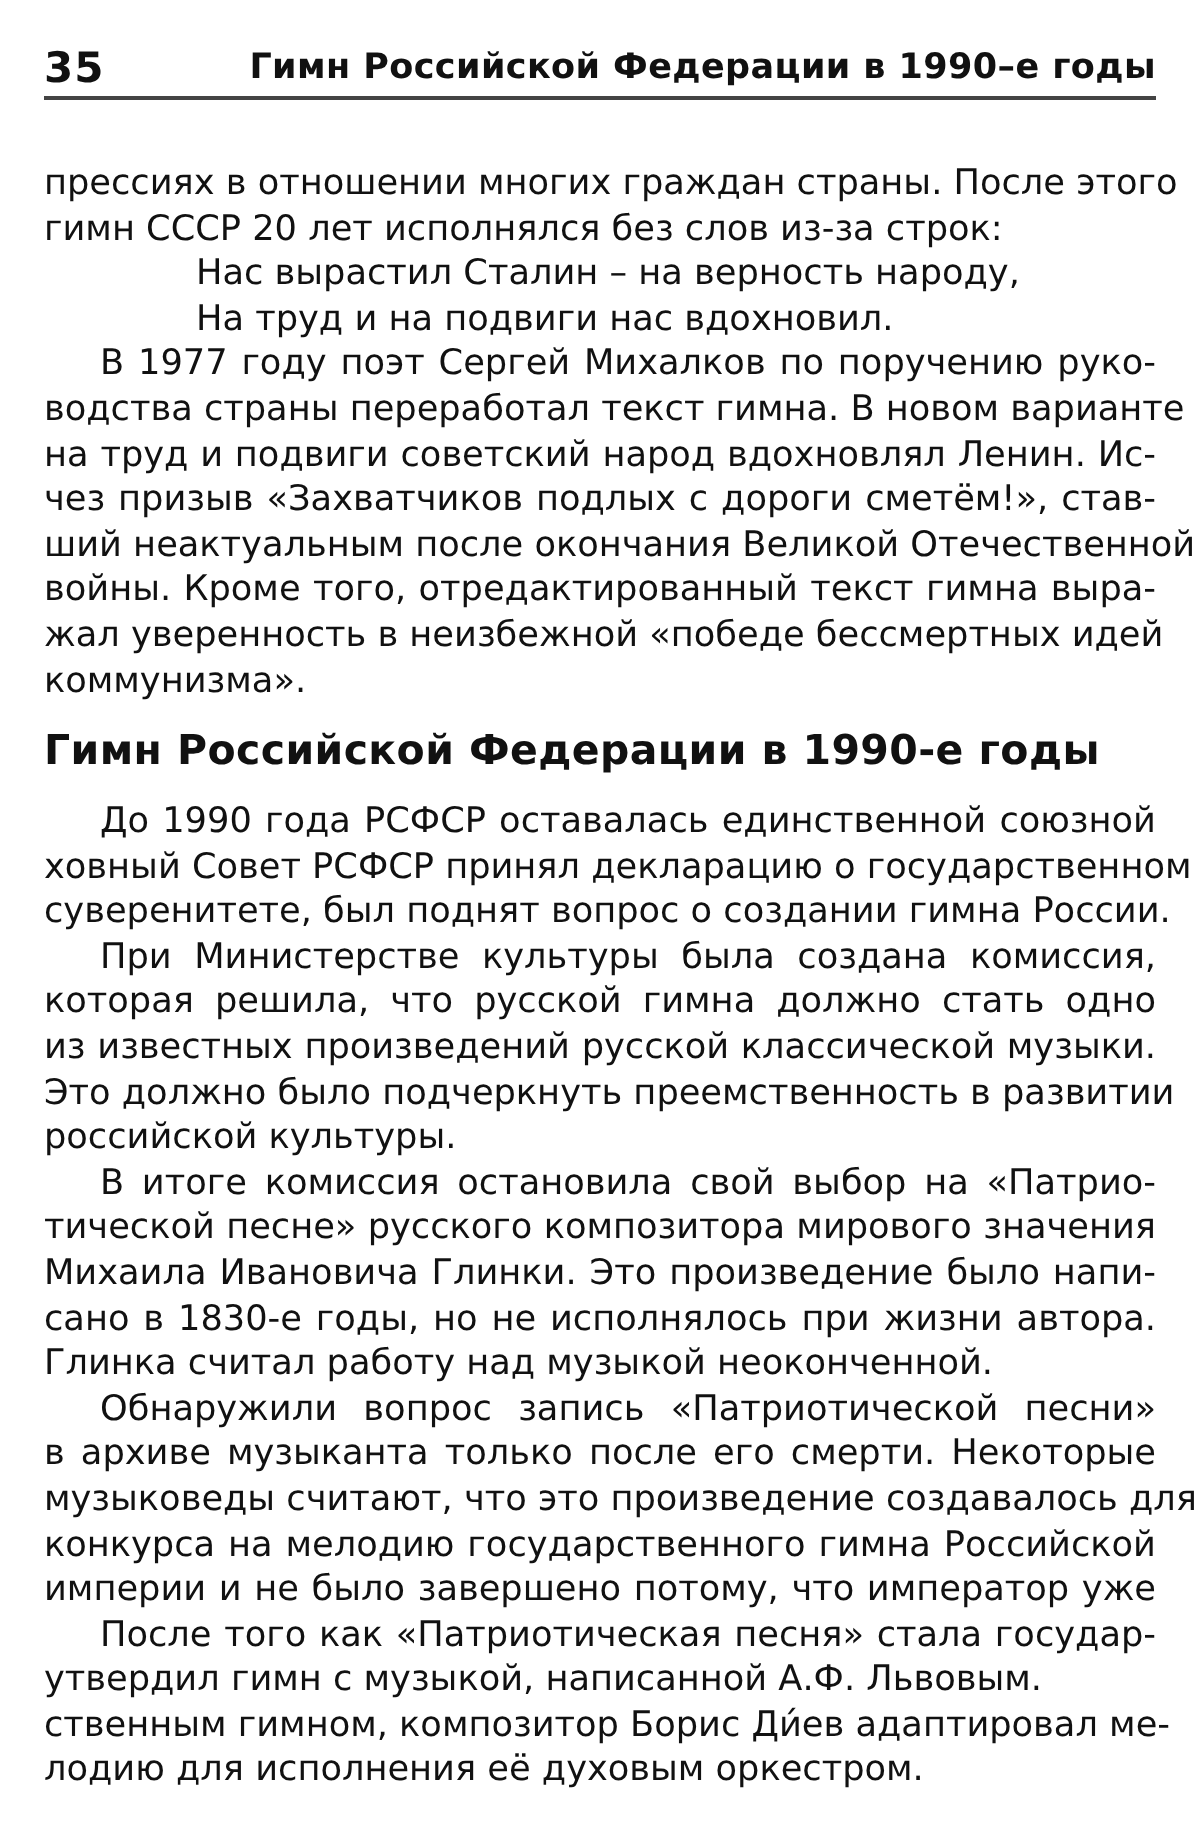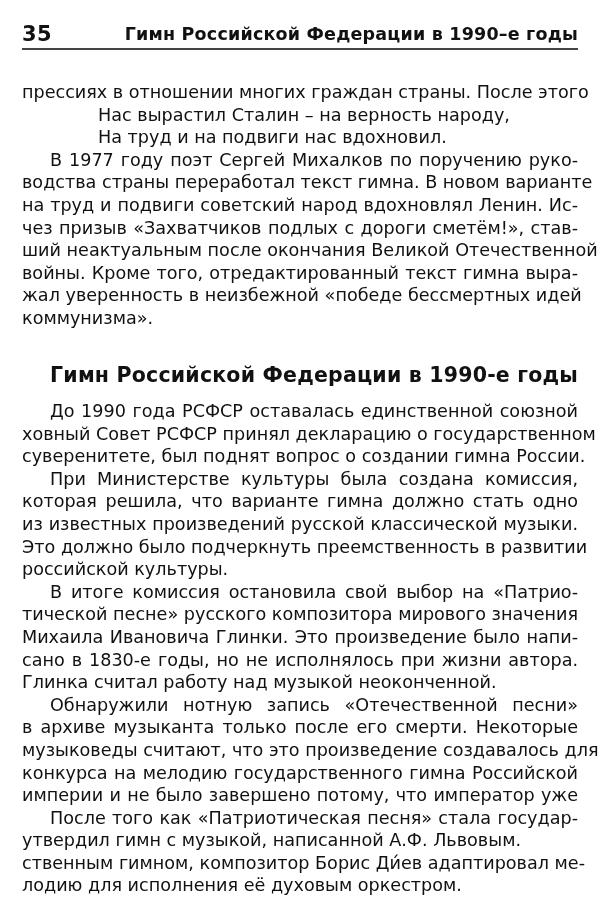--- a/index.html
+++ b/index.html
@@ -78,40 +78,41 @@
     display: block;
     padding-left: 76px;
     white-space: nowrap;
     height: 22.6px;
     text-align-last: left;
   }
   .section-heading {
     position: absolute;
     left: 0;
     width: 556px;
-    text-align: right;
+    text-align: left;
     font-weight: bold;
     font-size: 20.5px;
     line-height: 26px;
     letter-spacing: 0.2px;
   }
 </style>
 </head>
 <body>
 
 <div class="page">
 
   <div class="running-header">
     <span class="page-number">35</span>
     <span class="running-title">Гимн Российской Федерации в 1990–е годы</span>
   </div>
   <div class="header-rule"></div>
 
   <div class="body-text" style="top:64px;margin-top:17px;">
     <span class="line">прессиях в отношении многих граждан страны. После этого</span>
+    <span class="line last">гимн СССР 20 лет исполнялся без слов из-за строк:</span>
 
     <span class="verse">Нас вырастил Сталин – на верность народу,</span>
     <span class="verse">На труд и на подвиги нас вдохновил.</span>
 
     <span class="line indent">В 1977 году поэт Сергей Михалков по поручению руко-</span>
     <span class="line">водства страны переработал текст гимна. В новом варианте</span>
     <span class="line">на труд и подвиги советский народ вдохновлял Ленин. Ис-</span>
     <span class="line">чез призыв «Захватчиков подлых с дороги сметём!», став-</span>
     <span class="line">ший неактуальным после окончания Великой Отечественной</span>
     <span class="line">войны. Кроме того, отредактированный текст гимна выра-</span>
@@ -121,32 +122,32 @@
 
   <div class="section-heading" style="top:362px;">Гимн Российской Федерации в 1990-е годы</div>
 
   <div class="body-text" style="top:400px;">
 
     <span class="line indent">До 1990 года РСФСР оставалась единственной союзной</span>
     <span class="line">ховный Совет РСФСР принял декларацию о государственном</span>
     <span class="line">суверенитете, был поднят вопрос о создании гимна России.</span>
 
     <span class="line indent">При Министерстве культуры была создана комиссия,</span>
-    <span class="line">которая решила, что варианте гимна должно стать одно</span>
+    <span class="line">которая решила, что русской гимна должно стать одно</span>
     <span class="line">из известных произведений русской классической музыки.</span>
     <span class="line">Это должно было подчеркнуть преемственность в развитии</span>
     <span class="line last">российской культуры.</span>
 
     <span class="line indent">В итоге комиссия остановила свой выбор на «Патрио-</span>
     <span class="line">тической песне» русского композитора мирового значения</span>
     <span class="line">Михаила Ивановича Глинки. Это произведение было напи-</span>
     <span class="line">сано в 1830-е годы, но не исполнялось при жизни автора.</span>
     <span class="line last">Глинка считал работу над музыкой неоконченной.</span>
 
-    <span class="line indent">Обнаружили нотную запись «Отечественной песни»</span>
+    <span class="line indent">Обнаружили вопрос запись «Патриотической песни»</span>
     <span class="line">в архиве музыканта только после его смерти. Некоторые</span>
     <span class="line">музыковеды считают, что это произведение создавалось для</span>
     <span class="line">конкурса на мелодию государственного гимна Российской</span>
     <span class="line">империи и не было завершено потому, что император уже</span>
     <span class="line indent">После того как «Патриотическая песня» стала государ-</span>
 
     <span class="line last">утвердил гимн с музыкой, написанной А.Ф. Львовым.</span>
     <span class="line">ственным гимном, композитор Борис Ди́ев адаптировал ме-</span>
     <span class="line last">лодию для исполнения её духовым оркестром.</span>
   </div>

